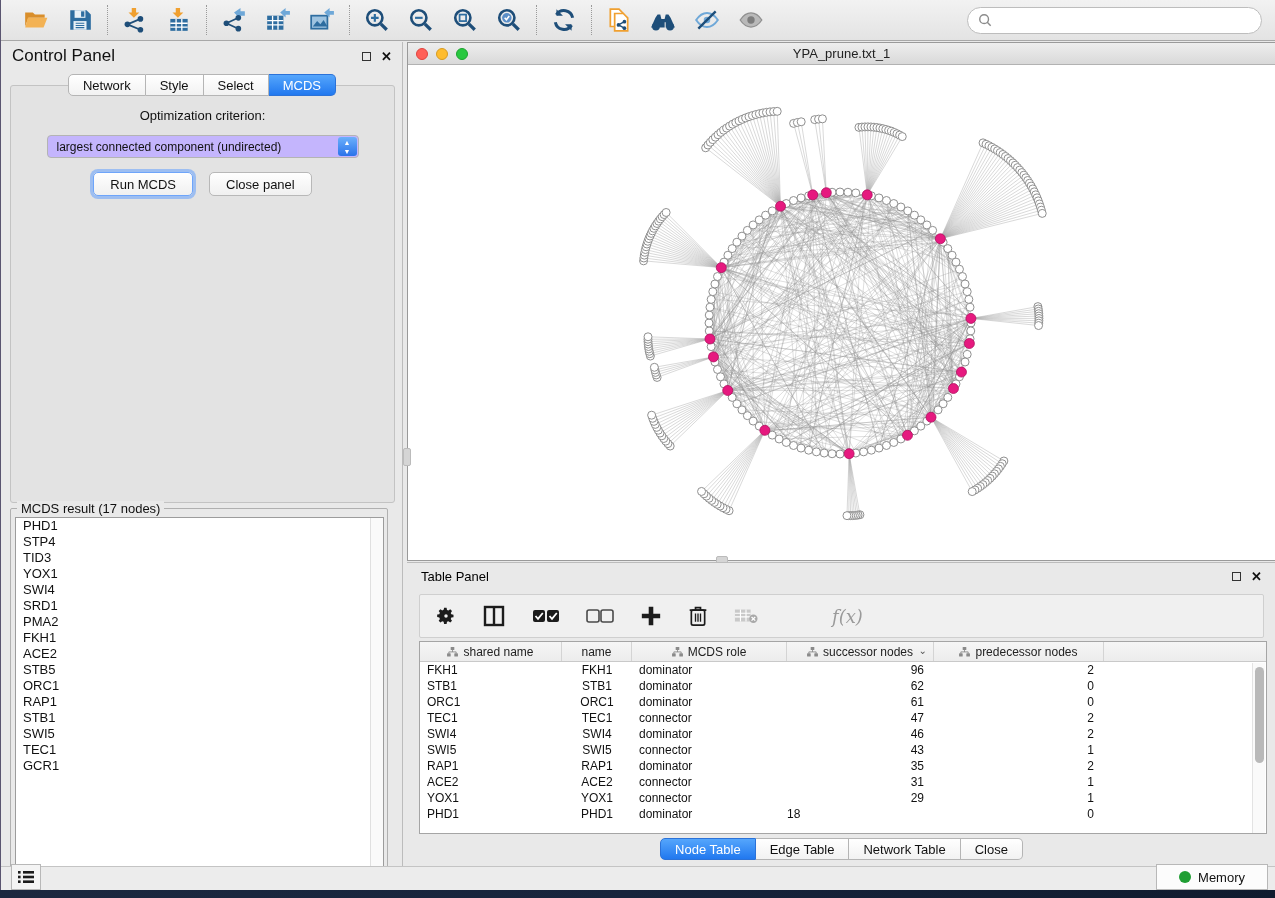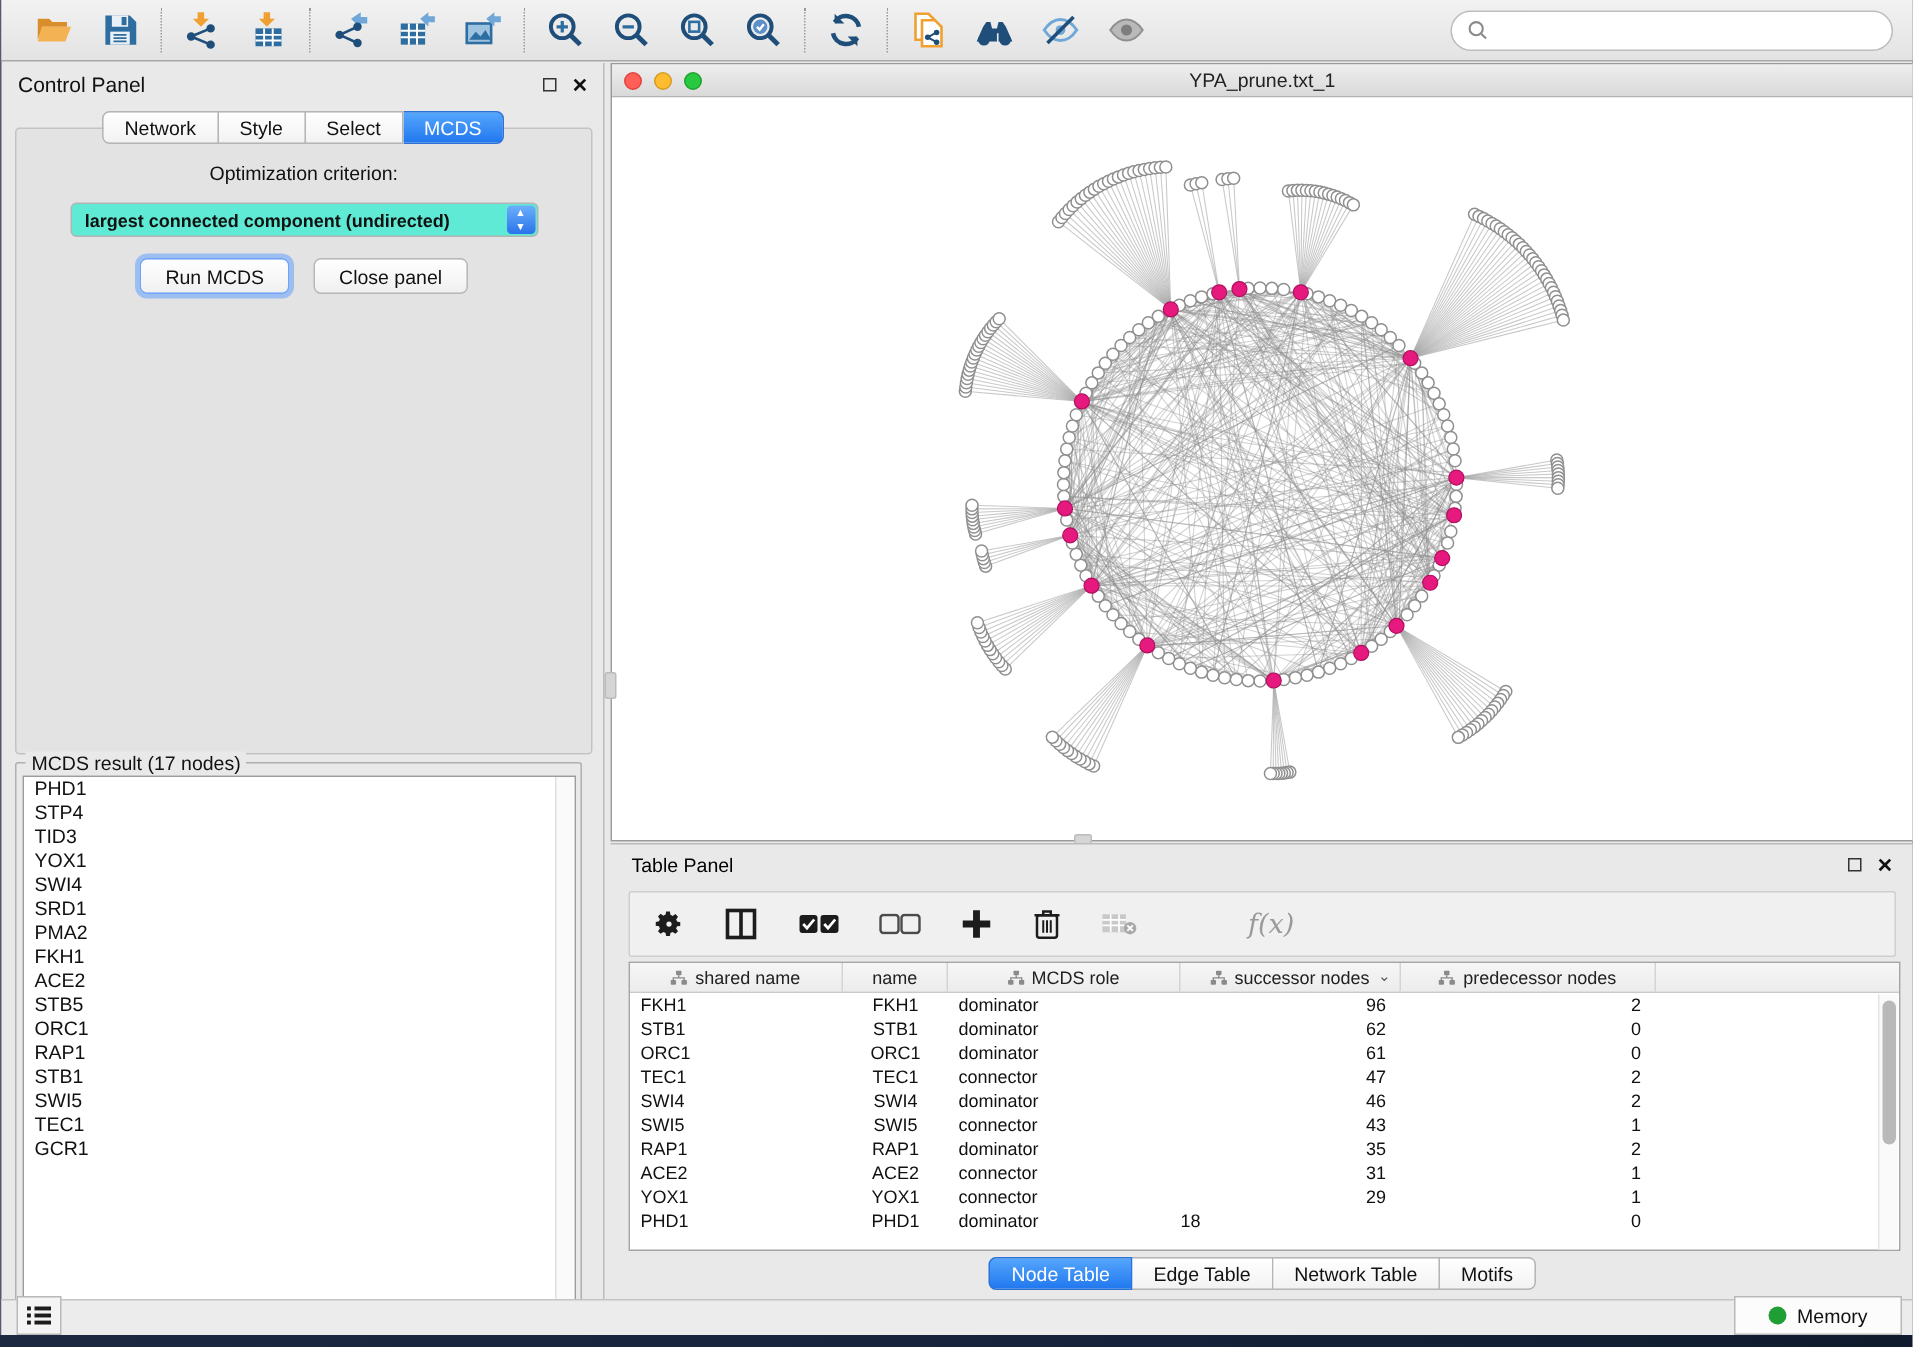--- a/index.html
+++ b/index.html
@@ -16,38 +16,38 @@
   .tb-sep { width:1px; height:30px; border-left:1px dotted #9a9a9a; }
   .tb-btn { width:30px; height:30px; display:flex; align-items:center; justify-content:center; cursor:default; }
   .tb-btn svg { width:26px; height:26px; }
   .search-wrap { margin-left:auto; margin-right:6px; width:295px; height:27px; background:#fff;
     border:1px solid #bdbdbd; border-radius:14px; display:flex; align-items:center; padding:0 10px; gap:6px; }
   .search-wrap input { border:none; outline:none; flex:1; font-size:13px; background:transparent; font-family:"Liberation Sans",sans-serif; }
 
   
   .control-panel { position:absolute; left:1px; top:42px; width:401px; height:824px; background:#e9e9e9; border-right:1px solid #bcbcbc; }
   .cp-header { height:28px; display:flex; align-items:center; padding:0 10px; }
-  .cp-title { font-size:14px; color:#111; }
+  .cp-title { font-size:17px; color:#111; }
   .panel-icons { margin-left:auto; display:flex; gap:10px; align-items:center; }
   .float-ic { width:9px; height:9px; border:1.5px solid #333; }
   .close-ic { font-size:13px; font-weight:bold; color:#111; line-height:1; }
 
   .cp-tabs { position:absolute; left:0; top:32px; width:100%; display:flex; justify-content:center; z-index:2; }
   .seg { display:flex; }
   .seg .tab { height:22px; padding:0 14px; font-size:13px; background:linear-gradient(#fff,#f2f2f2);
     border:1px solid #b5b5b5; border-left:none; display:flex; align-items:center; color:#111; }
   .seg .tab:first-child { border-left:1px solid #b5b5b5; border-radius:5px 0 0 5px; }
   .seg .tab:last-child { border-radius:0 5px 5px 0; }
   .seg .tab.active { background:linear-gradient(#55a6fc,#2178ef); color:#fff; border-color:#2b72d8; }
 
   .cp-body { position:absolute; left:8px; top:43px; width:385px; height:418px; background:#e3e3e3;
     border:1px solid #c3c3c3; border-radius:3px; }
   .opt-label { text-align:center; margin-top:22px; font-size:13px; color:#111; }
-  .mac-select { margin:12px auto 0; width:312px; height:23px; background:#5eead4; border:1px solid #b4b4b4;
-    border-radius:4px; display:flex; align-items:center; font-size:12px; padding-left:9px; color:#111; position:relative;font-weight:bold; }
+  .mac-select { margin:12px auto 0; width:312px; height:23px; background:#c4b5fd; border:1px solid #b4b4b4;
+    border-radius:4px; display:flex; align-items:center; font-size:12px; padding-left:9px; color:#111; position:relative; }
   .mac-select .stepper { position:absolute; right:1px; top:1px; width:19px; height:19px; border-radius:3px;
     background:linear-gradient(#6cb0fb,#2a73ea); color:#fff; font-size:7px; line-height:9px; text-align:center; padding-top:1px; }
   .cp-buttons { display:flex; justify-content:center; gap:16px; margin-top:14px; }
   .mac-btn { height:24px; padding:0 16px; background:linear-gradient(#ffffff,#f0f0f0); border:1px solid #b8b8b8;
     border-radius:5px; font-size:13px; color:#111; font-family:"Liberation Sans",sans-serif; }
   .mac-btn.focused { box-shadow:0 0 0 3px rgba(110,165,250,.6); border-color:#6ea5fa; }
 
   .result-fieldset { position:absolute; left:8px; top:466px; width:378px; height:372px;
     border:1px solid #b0b0b0; border-radius:2px; }
   .result-legend { position:absolute; top:-8px; left:6px; background:#e9e9e9; padding:0 4px; font-size:13px; color:#111; }
@@ -1418,21 +1418,21 @@
       <div class="table-vscroll">
         <div class="table-vthumb"></div>
       </div>
     </div>
 
     <div class="tp-tabs">
       <div class="seg" id="tp-tabseg">
           <div class="tab active">Node Table</div>
           <div class="tab">Edge Table</div>
           <div class="tab">Network Table</div>
-          <div class="tab">Motifs</div>
+          <div class="tab">Close</div>
         </div>
     </div>
   </div>
 
   <div class="statusbar">
     <span class="list-btn">
       <svg width="18" height="14" viewBox="0 0 18 14">
         <rect x="1" y="1" width="2.6" height="2.6" fill="#1c1c1c"></rect>
           <rect x="6" y="1" width="11" height="2.6" fill="#1c1c1c"></rect>
         <rect x="1" y="5.7" width="2.6" height="2.6" fill="#1c1c1c"></rect>

